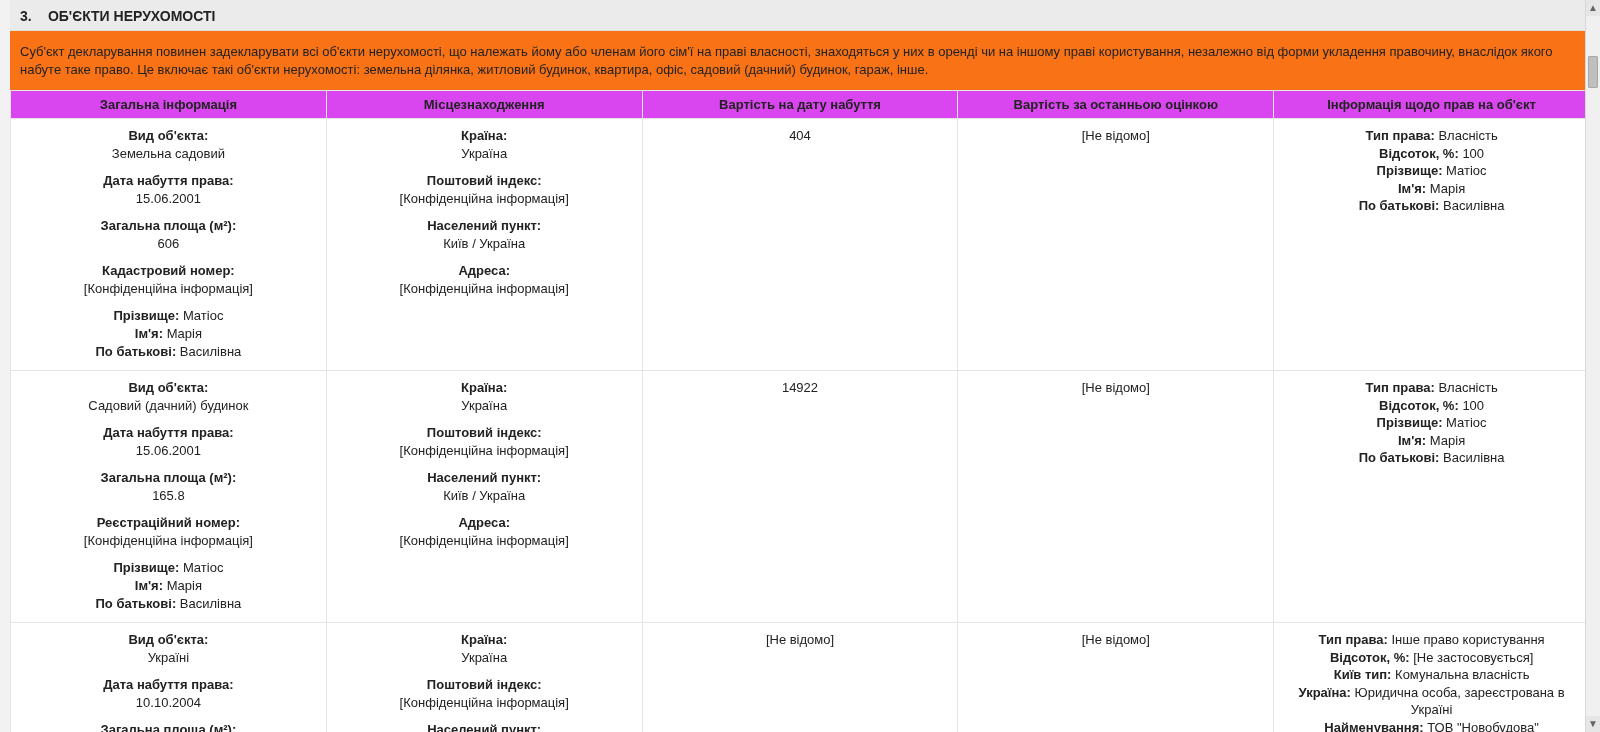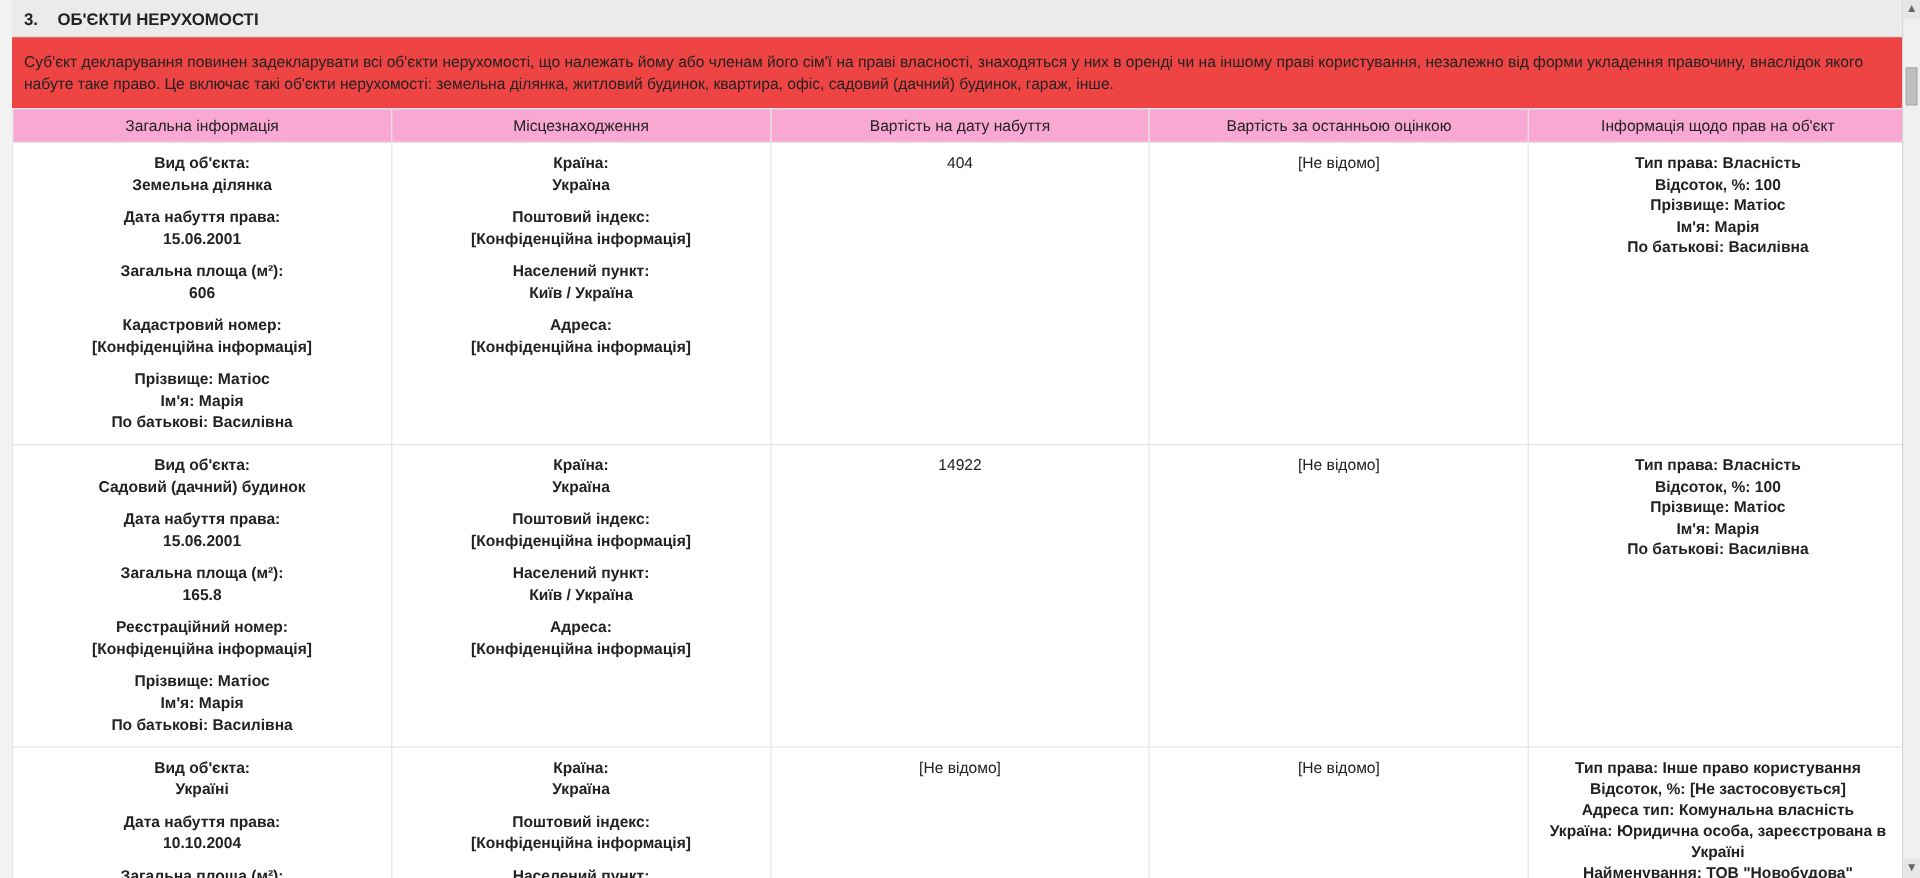--- a/index.html
+++ b/index.html
@@ -16,49 +16,49 @@
   }
   .section-header {
     background: #ebebeb;
     padding: 8px 10px 6px 10px;
     font-weight: bold;
     font-size: 14px;
     border-bottom: 1px solid #e0e0e0;
   }
   .section-num { display:inline-block; width: 24px; }
   .intro {
-    background: #ef4444;
+    background: #f97316;
     padding: 12px 10px 12px 10px;
     line-height: 1.35;
   }
   table {
     width: 100%;
     border-collapse: collapse;
     background: #fff;
     table-layout: fixed;
   }
   th {
-    font-weight: normal;
+    font-weight: bold;
     font-size: 13px;
     padding: 6px 4px;
     border: 1px solid #e5e5e5;
     text-align: center;
-    background: #f9a8d4;
+    background: #d946ef;
   }
   td {
     border: 1px solid #e5e5e5;
     vertical-align: top;
     padding: 8px 6px 10px 6px;
     text-align: center;
     line-height: 1.35;
   }
   .kv-block { margin-bottom: 10px; }
   .kv-block:last-child { margin-bottom: 0; }
   .kv-label { font-weight: bold; }
-  .kv-val { font-weight: bold; }
+  .kv-val { font-weight: normal; }
   .scroll-strip {
     position: fixed;
     right: 0; top: 0; bottom: 0;
     width: 14px;
     background: #f0f0f0;
     border-left: 1px solid #d8d8d8;
   }
   .scroll-arrow {
     position: absolute;
     left: 0; right: 0;
@@ -107,21 +107,21 @@
         <th>Вартість на дату набуття</th>
         <th>Вартість за останньою оцінкою</th>
         <th>Інформація щодо прав на об'єкт</th>
       </tr>
     </thead>
     <tbody id="tbody">
         <tr>
           <td>
             <div class="kv-block">
               <div><span class="kv-label">Вид об'єкта:</span></div>
-              <div class="kv-val">Земельна ділянка</div>
+              <div class="kv-val">Земельна садовий</div>
             </div>
             <div class="kv-block">
               <div><span class="kv-label">Дата набуття права:</span></div>
               <div class="kv-val">15.06.2001</div>
             </div>
             <div class="kv-block">
               <div><span class="kv-label">Загальна площа (м²):</span></div>
               <div class="kv-val">606</div>
             </div>
             <div class="kv-block">
@@ -251,21 +251,21 @@
           </td>
           <td>
             <div>[Не відомо]</div>
           </td>
           <td>
             <div>[Не відомо]</div>
           </td>
           <td>
             <div><span class="kv-label">Тип права:</span> <span class="kv-val">Інше право користування</span></div>
             <div><span class="kv-label">Відсоток, %:</span> <span class="kv-val">[Не застосовується]</span></div>
-            <div><span class="kv-label">Адреса тип:</span> <span class="kv-val">Комунальна власність</span></div>
+            <div><span class="kv-label">Київ тип:</span> <span class="kv-val">Комунальна власність</span></div>
             <div><span class="kv-label">Україна:</span> <span class="kv-val">Юридична особа, зареєстрована в Україні</span></div>
             <div><span class="kv-label">Найменування:</span> <span class="kv-val">ТОВ "Новобудова"</span></div>
           </td>
         </tr>
       </tbody>
   </table>
 
 </div>
 
 <div class="scroll-strip">

